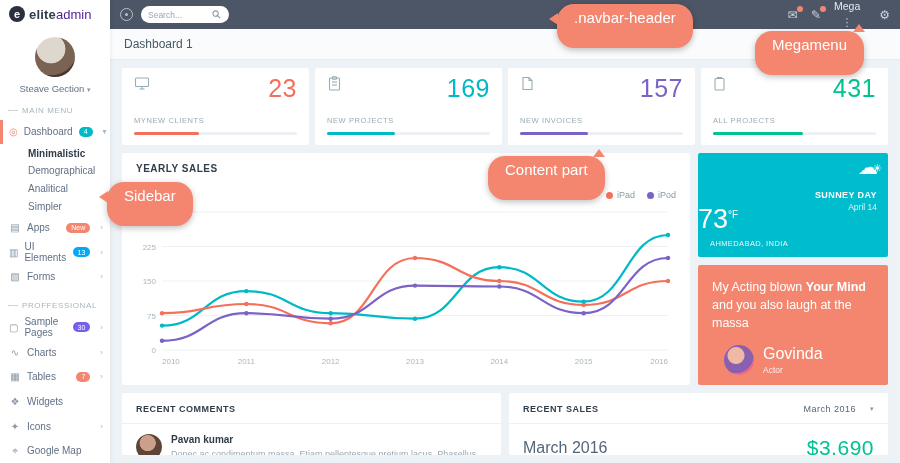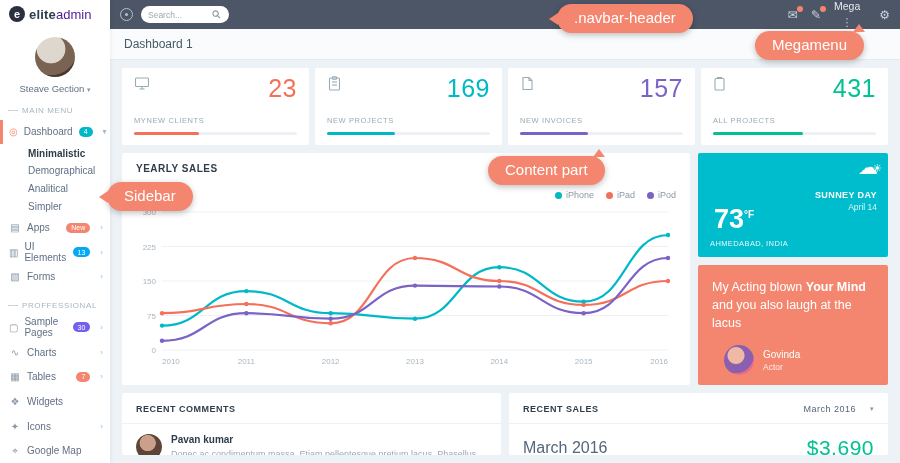--- a/index.html
+++ b/index.html
@@ -68,46 +68,46 @@
   .chart-svg { width:100%; height:162px; display:block; }
   .tick { font-size:8px; fill:#aab7bf; font-family:"Liberation Sans",sans-serif; }
 
   .right-col { width:190px; flex:none; display:flex; flex-direction:column; gap:8px; }
   .weather-card { height:104px; background:#00bdcd; border-radius:2px; color:#fff; position:relative; }
   .weather-icon { position:absolute; top:4px; right:10px; font-size:20px; line-height:1; }
   .weather-icon .sun { position:absolute; right:-4px; top:6px; font-size:11px; }
   .weather-cond { position:absolute; right:11px; top:37px; text-align:right; }
   .weather-cond .cond { font-size:9px; font-weight:bold; letter-spacing:.4px; }
   .weather-cond .date { font-size:8.5px; opacity:.85; margin-top:2px; }
-  .weather-temp { position:absolute; left:16px; bottom:24px; font-size:27px; font-weight:700; line-height:1; }
+  .weather-temp { position:absolute; left:0; bottom:24px; font-size:27px; font-weight:400; line-height:1; }
   .weather-temp sup { font-size:10px; }
   .weather-loc { position:absolute; left:12px; bottom:9px; font-size:7.5px; letter-spacing:.4px; opacity:.9; }
   .quote-card { flex:1; background:#f4866f; border-radius:2px; color:#fff; padding:13px 14px 10px; display:flex; flex-direction:column; }
   .quote-text { font-size:12.5px; line-height:1.45; }
   .quote-footer { margin-top:auto; display:flex; align-items:center; gap:9px; padding-left:12px; }
   .avatar-sm { width:30px; height:30px; border-radius:50%; background:radial-gradient(circle at 40% 35%, #f0b9a6 0 30%, #8a5fb0 34% 65%, #e86a8a 68%); flex:none; }
-  .quote-author { font-size:10px; }
+  .quote-author { font-size:16px; }
   .quote-role { font-size:8.5px; opacity:.85; margin-top:2px; }
 
   
   .bottom-row { flex:1; min-height:0; display:flex; gap:8px; }
   .bottom-card { flex:1; background:#fff; border-radius:2px; overflow:hidden; display:flex; flex-direction:column; }
   .card-header { padding:11px 14px 9px; font-size:9px; font-weight:bold; letter-spacing:.5px; color:#2f3d4a; border-bottom:1px solid #eef1f4; display:flex; align-items:center; }
   .month-select { margin-left:auto; font-weight:normal; color:#54667a; font-size:9px; display:flex; align-items:center; gap:14px; cursor:pointer; }
   .month-select .caret { font-size:7px; color:#8a98a5; }
   .comment-row { display:flex; gap:9px; padding:10px 14px; }
   .avatar-xs { width:26px; height:26px; border-radius:50%; background:radial-gradient(circle at 45% 35%, #caa08a 0 35%, #5d4436 38% 70%, #2e211b 72%); flex:none; }
   .comment-name { font-size:10px; font-weight:bold; color:#2f3d4a; }
   .comment-text { font-size:9px; color:#99abb4; line-height:1.45; margin-top:3px; }
   .sales-body { display:flex; justify-content:space-between; align-items:center; padding:12px 14px; }
   .sales-month { font-size:16px; color:#54667a; }
   .sales-amount { font-size:21px; font-weight:300; color:#00c292; letter-spacing:.5px; }
 
   
-  .callout { position:absolute; z-index:100; background:#f4866f; color:#fff; font-size:15px; padding:5px 17px 7px; border-radius:17px; box-shadow:0 2px 6px rgba(0,0,0,.25); white-space:nowrap; }
+  .callout { position:absolute; z-index:100; background:#f4866f; color:#fff; font-size:15px; padding:5px 17px 22px; border-radius:17px; box-shadow:0 2px 6px rgba(0,0,0,.25); white-space:nowrap; }
   .tail-left { position:absolute; left:-8px; top:9px; width:0; height:0; border-top:6px solid transparent; border-bottom:6px solid transparent; border-right:9px solid #f4866f; }
   .tail-top { position:absolute; top:-7px; width:0; height:0; border-left:6px solid transparent; border-right:6px solid transparent; border-bottom:8px solid #f4866f; }
   .co-navbar { left:557px; top:4px; }
   .co-mega { left:755px; top:31px; }
   .co-mega .tail-top { left:98px; }
   .co-content { left:488px; top:156px; }
   .co-content .tail-top { left:105px; }
   .co-sidebar { left:107px; top:182px; }
 </style>
 </head>
@@ -348,21 +348,21 @@
             <span class="weather-icon"><span>☁</span><span class="sun">☀</span></span>
             <div class="weather-cond">
               <div class="cond">SUNNEY DAY</div>
               <div class="date">April 14</div>
             </div>
             <div class="weather-temp"><span>73</span><sup>°F</sup></div>
             <div class="weather-loc">AHMEDABAD, INDIA</div>
           </div>
 
           <div class="quote-card">
-            <div class="quote-text"><span>My Acting blown </span><b>Your Mind</b><span> and you also laugh at the lacus</span></div>
+            <div class="quote-text"><span>My Acting blown </span><b>Your Mind</b><span> and you also laugh at the massa</span></div>
             <div class="quote-footer">
               <span class="avatar-sm"></span>
               <span>
                 <div class="quote-author">Govinda</div>
                 <div class="quote-role">Actor</div>
               </span>
             </div>
           </div>
         </div>
       </div>

